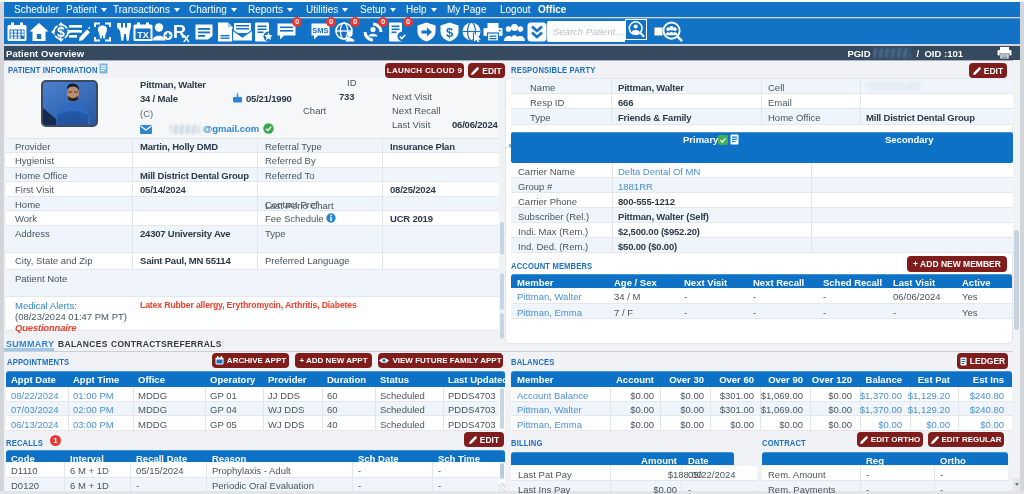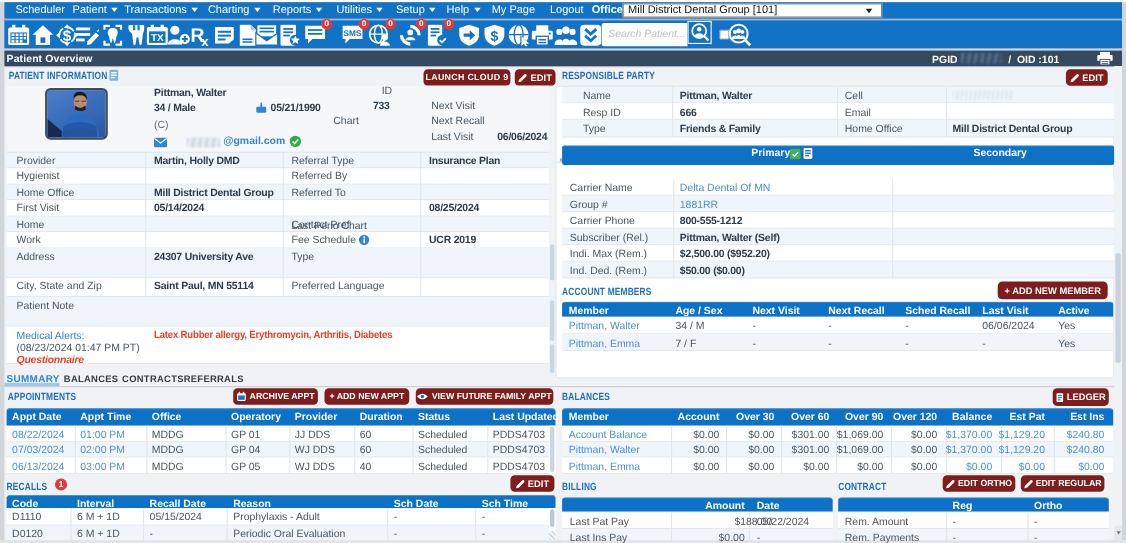--- a/index.html
+++ b/index.html
@@ -49,21 +49,20 @@
   <span style="left:62px;">Patient<i class="caret"></i></span>
   <span style="left:109px;">Transactions<i class="caret"></i></span>
   <span style="left:185px;">Charting<i class="caret"></i></span>
   <span style="left:244px;">Reports<i class="caret"></i></span>
   <span style="left:302px;">Utilities<i class="caret"></i></span>
   <span style="left:356px;">Setup<i class="caret"></i></span>
   <span style="left:402px;">Help<i class="caret"></i></span>
   <span style="left:443px;">My Page</span>
   <span style="left:496px;">Logout</span>
   <span style="left:534px;font-weight:bold;">Office</span>
-  <div id="officesel">Mill District Dental Group [101]<span class="dcaret"></span></div>
 </div>
 <div id="toolbar">
   <div class="ico" style="left:2px">
       <svg width="20" height="20" viewBox="0 0 20 20">
         <rect x="0.5" y="3" width="19" height="16" rx="1.5" fill="#fff"></rect>
         <rect x="4" y="0.5" width="3" height="5" fill="#fff"></rect>
         <rect x="13" y="0.5" width="3" height="5" fill="#fff"></rect>
         <rect x="2.5" y="7.5" width="15" height="9.5" fill="#1273c6"></rect>
         <g fill="#fff">
           <rect x="3.5" y="8.5" width="2.6" height="2.2"></rect>
@@ -561,21 +560,21 @@
     <div class="vline" style="left:761px;top:79px;height:45px;"></div>
     <div class="vline" style="left:860px;top:79px;height:45px;"></div>
     <div class="abs" style="left:866px;top:82px;width:55px;height:9px;border-radius:2px;background:repeating-linear-gradient(100deg,#dbe5ee 0 2px,#f3f7fa 2px 4px);filter:blur(0.8px);"></div>
   </div>
 
 <div class="abs" style="left:513px;top:132px;color:#2e86d3;font-size:10px;font-weight:bold;letter-spacing:0.2px;transform:scaleX(0.78);transform-origin:left top;white-space:nowrap;">DENTAL INS PRI / SEC</div>
 <div class="abs" style="left:509px;top:144px;width:89px;height:2.5px;background:#7db8e8;"></div>
 <div class="abs" style="left:678px;top:132px;color:#333b44;font-size:10px;font-weight:bold;letter-spacing:0.2px;transform:scaleX(0.78);transform-origin:left top;white-space:nowrap;">MEDICAL INS PRI / SEC</div>
 <div class="abs" style="left:505px;top:147px;width:508px;height:1px;background:#dce3ea;"></div>
 <div id="denttable">
-    <div class="thead" style="left:511px;top:132px;width:502px;height:18px;border-radius:2px;padding-left:28px;">
+    <div class="thead" style="left:511px;top:132px;width:502px;height:31px;border-radius:2px;padding-left:28px;">
       <span style="left:172px;top:0.5px;">Primary</span>
       <svg style="position:absolute;left:207px;top:1.5px;" width="10" height="10" viewBox="0 0 10 10">
         <rect width="10" height="10" rx="2" fill="#43b154"></rect>
         <path d="M2.5 5.2 L4.3 7 L7.5 3.4" fill="none" stroke="#fff" stroke-width="1.3"></path>
       </svg>
       <svg style="position:absolute;left:219px;top:1px;" width="9" height="11" viewBox="0 0 9 11">
         <rect x="0.5" y="0.5" width="8" height="10" rx="1" fill="#fff"></rect>
         <rect x="2" y="2.5" width="5" height="1.2" fill="#1070c2"></rect>
         <rect x="2" y="4.7" width="5" height="1.2" fill="#1070c2"></rect>
         <rect x="2" y="6.9" width="3.5" height="1.2" fill="#1070c2"></rect>
@@ -688,21 +687,21 @@
     <div class="vline" style="left:710px;top:387px;height:43px;"></div>
     <div class="vline" style="left:760px;top:387px;height:43px;"></div>
     <div class="vline" style="left:810px;top:387px;height:43px;"></div>
     <div class="vline" style="left:860px;top:387px;height:43px;"></div>
     <div class="vline" style="left:910px;top:387px;height:43px;"></div>
     <div class="vline" style="left:958px;top:387px;height:43px;"></div>
   </div>
 
 <div class="abs sectitle" style="left:511px;top:437px;">BILLING</div>
 <div id="billtable">
-    <div class="thead" style="left:511px;top:452px;width:246px;height:13px;">
+    <div class="thead" style="left:511px;top:452px;width:223px;height:13px;">
       <span style="left:99px;width:67px;text-align:right;">Amount</span>
       <span style="left:177px;">Date</span>
     </div>
     <div class="trow" style="left:511px;top:466px;width:246px;height:15px;background:#ffffff;"></div>
     <span class="lbl" style="left:518px;top:468.5px;">Last Pat Pay</span>
     <span class="lbl" style="left:632px;top:468.5px;width:70px;text-align:right;">$188.00</span>
     <span class="lbl" style="left:688px;top:468.5px;">05/22/2024</span>
     <div class="trow" style="left:511px;top:481px;width:246px;height:13px;background:#eff5fb;"></div>
     <span class="lbl" style="left:518px;top:483.5px;">Last Ins Pay</span>
     <span class="lbl" style="left:607px;top:483.5px;width:70px;text-align:right;">$0.00</span>

